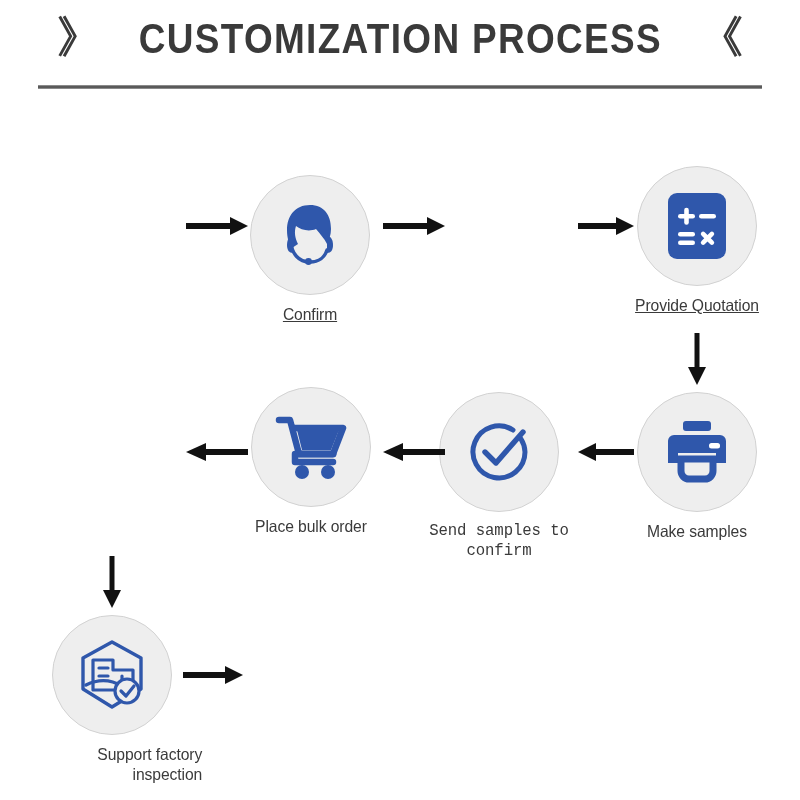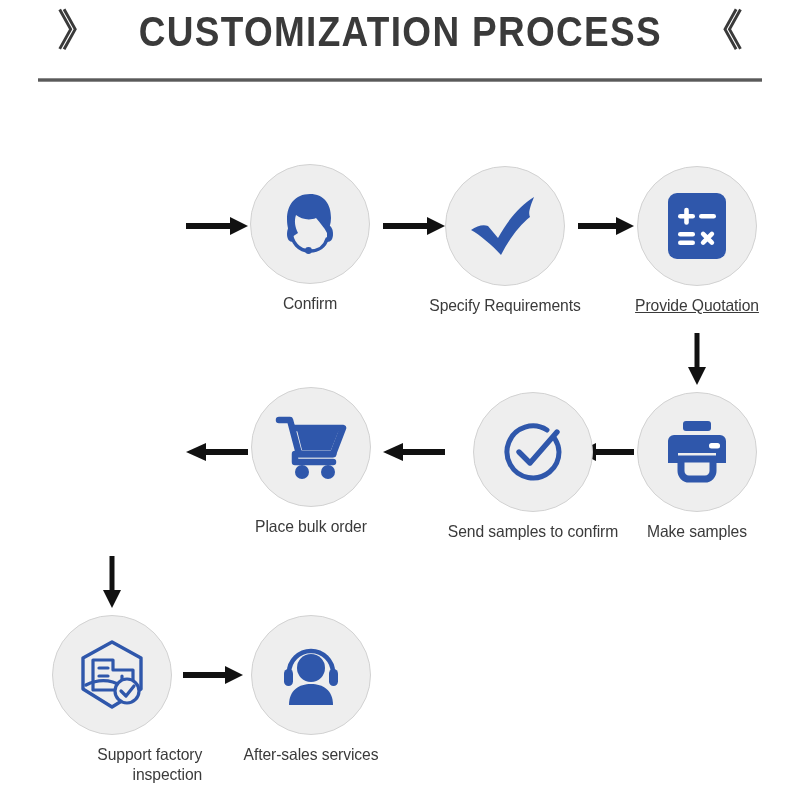--- a/index.html
+++ b/index.html
@@ -17,21 +17,21 @@
   #page {
     position: relative;
     width: 800px;
     height: 800px;
   }
 
   
   .header {
     position: absolute;
     left: 0;
-    top: 0;
+    top: 7px;
     width: 760px;
     height: 92px;
   }
   .title-row {
     position: absolute;
     left: 0;
     top: 8px;
     width: 800px;
     text-align: center;
     white-space: nowrap;
@@ -119,21 +119,21 @@
   </div>
 
 
   <div class="arrow" style="left:186px; top:215px;">
     <svg width="62" height="22" viewBox="0 0 62 22">
       <line x1="0" y1="11" x2="46" y2="11" stroke="#111111" stroke-width="6"></line>
       <path d="M44 2 L62 11 L44 20 Z" fill="#111111"></path>
     </svg>
   </div>
 
-  <div class="node" style="left:215px; top:164px;">
+  <div class="node" style="left:215px; top:175px;text-decoration:underline;">
     <div class="bubble">
       <span>
         <svg width="70" height="70" viewBox="0 0 70 70">
           <path d="M35 5 C20 5 12 16 12 30 C12 38 14 44 17 48 L23 44 C20 38 19 32 21 26
                    C26 30 34 32 41 29 C45 34 49 38 52 44 C54 40 56 35 56 29 C56 15 49 5 35 5 Z" fill="#2f57ab"></path>
           <path d="M19 28 C19 44 26 56 35 56 C44 56 51 46 51 31" fill="none" stroke="#2f57ab" stroke-width="0"></path>
           <path d="M16 40 C16 54 24 62 35 62 C44 62 50 57 52 50" fill="none" stroke="#2f57ab" stroke-width="3.4" stroke-linecap="round"></path>
           <circle cx="16.5" cy="40" r="3.6" fill="#2f57ab"></circle>
           <circle cx="33.5" cy="61.5" r="3.4" fill="#2f57ab"></circle>
           <path d="M52 36 C56 36 58 40 58 45 C58 50 56 53 52 53 Z" fill="#2f57ab"></path>
@@ -144,31 +144,20 @@
     <div class="node-label">Confirm</div>
   </div>
 
   <div class="arrow" style="left:383px; top:215px;">
     <svg width="62" height="22" viewBox="0 0 62 22">
       <line x1="0" y1="11" x2="46" y2="11" stroke="#111111" stroke-width="6"></line>
       <path d="M44 2 L62 11 L44 20 Z" fill="#111111"></path>
     </svg>
   </div>
 
-  <div class="node" style="left:410px; top:166px;">
-    <div class="bubble">
-      <span>
-        <svg width="74" height="66" viewBox="0 0 74 66">
-          <path d="M3 37 C9 33 15 31 20 33 L30 45 C41 25 53 12 66 4
-                   C62 14 60 20 62 24 C52 32 41 46 33 62 C24 52 12 42 3 37 Z" fill="#2f57ab"></path>
-        </svg>
-      </span>
-    </div>
-    <div class="node-label">Specify Requirements</div>
-  </div>
 
   <div class="arrow" style="left:578px; top:215px;">
     <svg width="56" height="22" viewBox="0 0 56 22">
       <line x1="0" y1="11" x2="40" y2="11" stroke="#111111" stroke-width="6"></line>
       <path d="M38 2 L56 11 L38 20 Z" fill="#111111"></path>
     </svg>
   </div>
 
   <div class="node" style="left:602px; top:166px;text-decoration:underline;">
     <div class="bubble">
@@ -213,21 +202,21 @@
     <div class="node-label">Make samples</div>
   </div>
 
   <div class="arrow" style="left:578px; top:441px;">
     <svg width="56" height="22" viewBox="0 0 56 22">
       <line x1="16" y1="11" x2="56" y2="11" stroke="#111111" stroke-width="6"></line>
       <path d="M18 2 L0 11 L18 20 Z" fill="#111111"></path>
     </svg>
   </div>
 
-  <div class="node" style="left:438px; top:392px;">
+  <div class="node" style="left:404px; top:392px;font-family:Liberation Mono, monospace;">
     <div class="bubble">
       <span>
         <svg width="72" height="72" viewBox="0 0 72 72">
           <path d="M50 14 A26 26 0 1 0 62 36 A26 26 0 0 0 58 23" fill="none" stroke="#2f57ab" stroke-width="5" stroke-linecap="round"></path>
           <path d="M22 36 L33 47 L60 16" fill="none" stroke="#2f57ab" stroke-width="5.4" stroke-linecap="round" stroke-linejoin="round"></path>
         </svg>
       </span>
     </div>
     <div class="node-label">Send samples to confirm</div>
   </div>
@@ -291,28 +280,14 @@
     </div>
   </div>
 
   <div class="arrow" style="left:183px; top:664px;">
     <svg width="60" height="22" viewBox="0 0 60 22">
       <line x1="0" y1="11" x2="44" y2="11" stroke="#111111" stroke-width="6"></line>
       <path d="M42 2 L60 11 L42 20 Z" fill="#111111"></path>
     </svg>
   </div>
 
-  <div class="node" style="left:216px; top:615px;">
-    <div class="bubble">
-      <span>
-        <svg width="70" height="64" viewBox="0 0 70 64">
-          <path d="M13 30 A22 22 0 0 1 57 30" fill="none" stroke="#2f57ab" stroke-width="4.6" stroke-linecap="round"></path>
-          <rect x="8" y="26" width="9" height="17" rx="4.5" fill="#2f57ab"></rect>
-          <rect x="53" y="26" width="9" height="17" rx="4.5" fill="#2f57ab"></rect>
-          <circle cx="35" cy="25" r="14" fill="#2f57ab"></circle>
-          <path d="M13 62 C13 47 23 41 35 41 C47 41 57 47 57 62 Z" fill="#2f57ab"></path>
-        </svg>
-      </span>
-    </div>
-    <div class="node-label">After-sales services</div>
-  </div>
 
 </div>
 
 </body></html>

